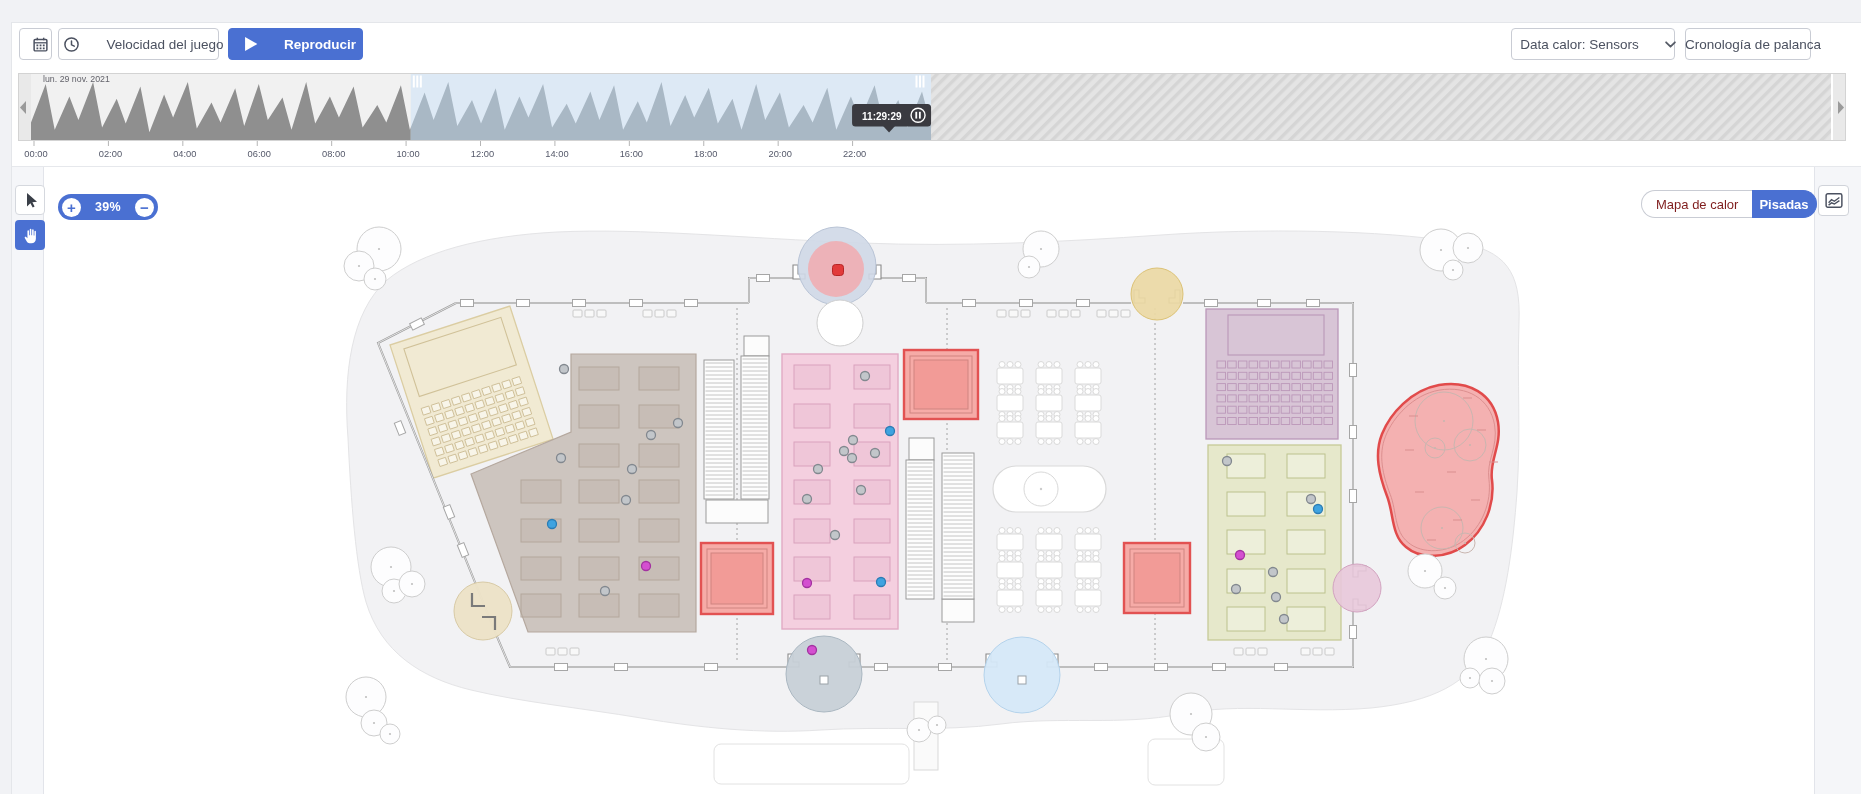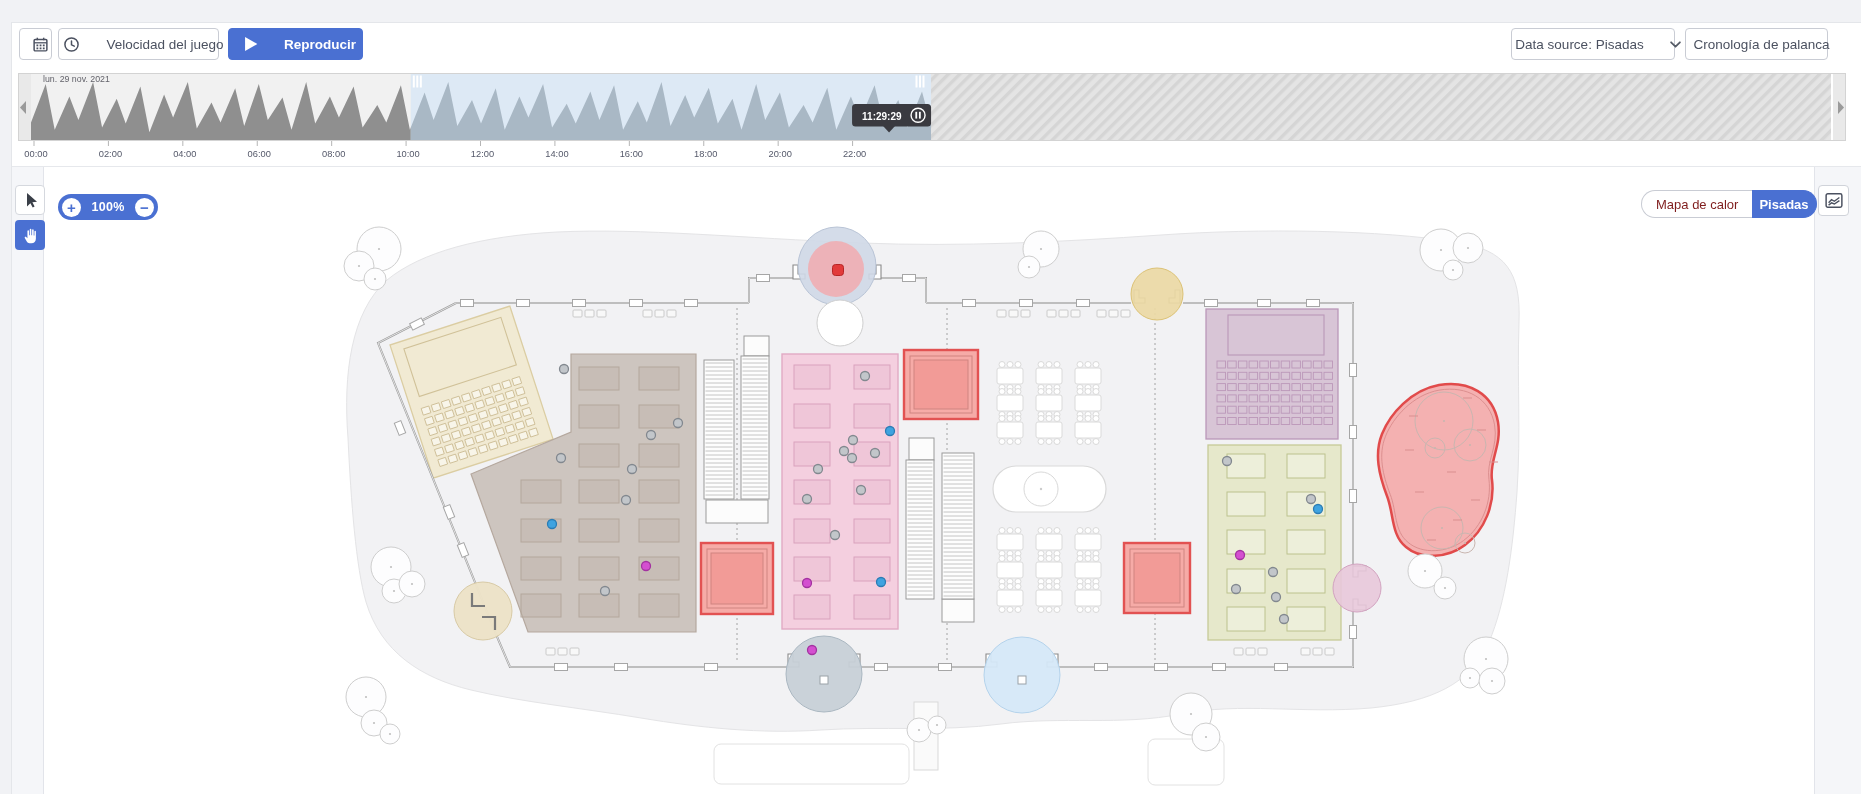--- a/index.html
+++ b/index.html
@@ -18,21 +18,21 @@
   .btn{
     position:absolute;display:flex;align-items:center;justify-content:center;gap:26px;
     height:32px;border:1px solid #c9ccd4;border-radius:4px;background:#fff;
     color:#4b5160;font-size:13.5px;cursor:pointer;box-sizing:border-box;white-space:nowrap;padding-left:10px;
   }
   .btn svg{flex:0 0 auto}
   .btn-calendar{left:7px;top:5px;width:33px}
   .btn-speed{left:46px;top:5px;width:161px}
   .btn-play{left:216px;top:5px;width:135px;background:var(--accent);border-color:var(--accent);color:#fff;font-weight:bold}
   .btn-datasource{left:1499px;top:5px;width:164px}
-  .btn-cronologia{left:1673px;top:5px;width:143px}
+  .btn-cronologia{left:1673px;top:5px;width:126px}
   
   .timeline{position:absolute;left:6px;top:46px;width:1828px;height:92px}
   
   .map-area{position:absolute;left:0;top:143px;width:1850px;height:629px;background:#fff;border-top:1px solid #e6e8ec;box-sizing:border-box}
   #plan{position:absolute;left:0;top:0;z-index:1}
   .rail-left{position:absolute;left:0;top:0;width:32px;height:100%;background:#f5f6f9;border-right:1px solid #e2e4ea;z-index:2;box-sizing:border-box}
   .rail-right{position:absolute;right:0;top:0;width:48px;height:100%;background:#f5f6f9;border-left:1px solid #e2e4ea;z-index:2;box-sizing:border-box}
   .tool-btn{position:absolute;width:30px;height:30px;border-radius:4px;display:flex;align-items:center;justify-content:center;z-index:3;cursor:pointer;box-sizing:border-box}
   .tool-select{left:3px;top:18px;background:#fff;border:1px solid #d5d8de}
   .tool-pan{left:3px;top:53px;background:var(--accent)}
@@ -94,21 +94,21 @@
   </div>
 
   <div class="btn btn-play">
     <svg width="13" height="14" viewBox="0 0 11 12">
       <polygon points="0,0 0,12 10.5,6" fill="#fff"></polygon>
     </svg>
     <span>Reproducir</span>
   </div>
 
   <div class="btn btn-datasource">
-    <span>Data source: Pisadas</span>
+    <span>Data calor: Sensors</span>
     <svg width="11" height="7" viewBox="0 0 10 6">
       <polyline points="1,1 5,5 9,1" fill="none" stroke="#555b66" stroke-width="1.6" stroke-linecap="round" stroke-linejoin="round"></polyline>
     </svg>
   </div>
 
   <div class="btn btn-cronologia">
     <span>Cronología de palanca</span>
   </div>
 
   <div class="timeline">
@@ -939,21 +939,21 @@
     <div class="tool-btn tool-pan">
       <svg width="17" height="18" viewBox="0 0 16 17">
         <path d="M7.1,16.2 c-1.1,0-2-.5-2.6-1.5 L2.6,11.3 c-.5-.8.6-1.7 1.3-1 l1.2,1.2 V4.7 c0-1 1.5-1 1.5,0 v4 h.7 V3.3 c0-1 1.5-1 1.5,0 V8.7 h.7 V3.9 c0-1 1.5-1 1.5,0 V8.9 h.7 V5.3 c0-1 1.4-1 1.4,0 V11.7 c0,2.8-1.6,4.5-4.3,4.5 z" fill="#ffffff"></path>
       </svg>
     </div>
 
     <div class="zoom-pill">
       <div class="zoom-circle">
           <span>+</span>
         </div>
-      <div class="zoom-label">100%</div>
+      <div class="zoom-label">39%</div>
       <div class="zoom-circle">
           <span>−</span>
         </div>
     </div>
 
     <div class="toggle">
       <div class="toggle-heat">
         <span>Mapa de calor</span>
       </div>
       <div class="toggle-steps">

